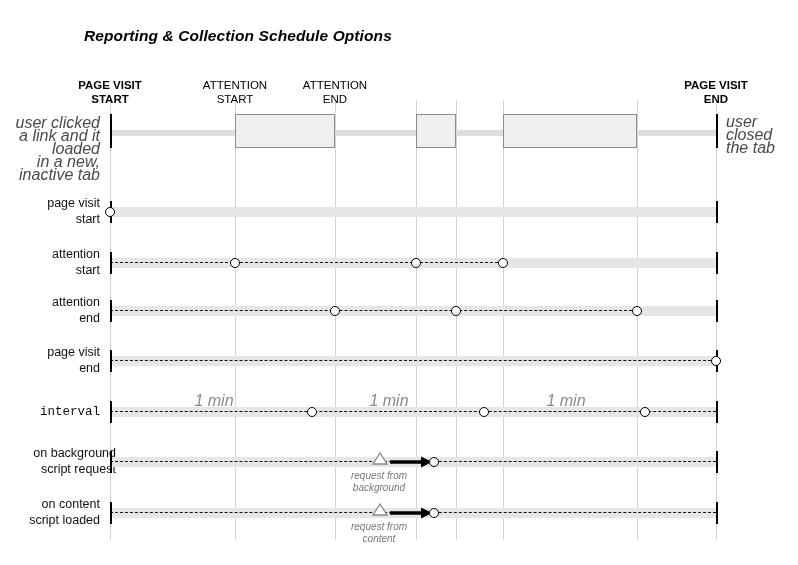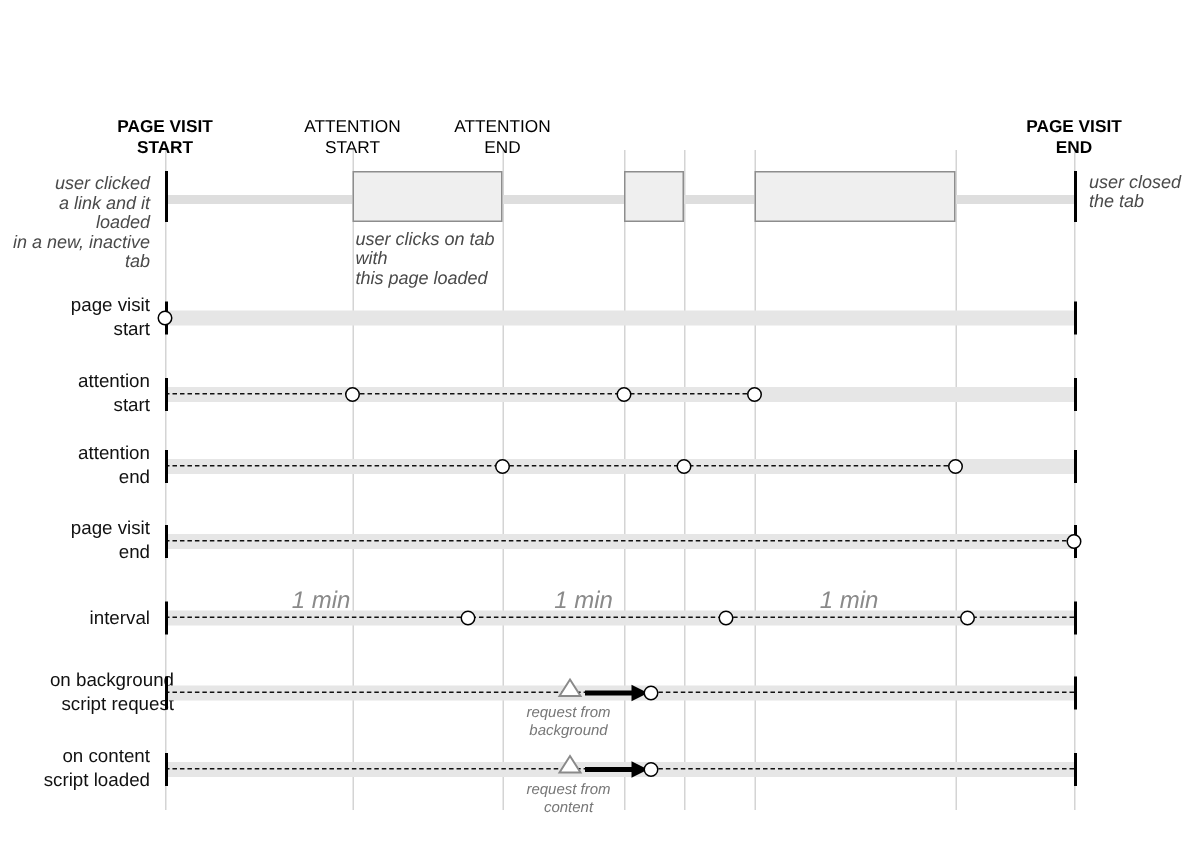--- a/index.html
+++ b/index.html
@@ -51,38 +51,39 @@
     width:10px;height:10px;border:1.7px solid #000;border-radius:50%;
     background:#fff;box-sizing:border-box;
   }
 
   
   .actbar{height:6px;background:#dedede;}
   .actblock{
     background:#efefef;border:1px solid #8d8d8d;box-sizing:border-box;
   }
   .note{
-    font-style:italic;font-size:12px;color:#4a4a4a;line-height:13px;
+    font-style:italic;font-size:16px;color:#4a4a4a;line-height:13px;
     white-space:pre-line;
   }
   .note.right{text-align:right;}
   .minlabel{
     font-style:italic;font-size:16px;color:#8a8a8a;text-align:center;white-space:nowrap;
   }
   .reqnote{
     font-style:italic;font-size:10px;color:#777;text-align:center;line-height:12px;
     white-space:pre-line;
   }
   svg{display:block;overflow:visible;}
 </style>
 </head>
 <body>
 
 <div class="stage">
 
+  <div class="abs" id="chart-title">Reporting &amp; Collection Schedule Options</div>
 
 
   <div class="abs" id="layer-grid" style="left:0;top:0;width:798px;height:565px;">
       <div class="abs gridline" style="left: 110px; top: 100px; height: 440px;"></div>
       <div class="abs gridline" style="left: 235px; top: 100px; height: 440px;"></div>
       <div class="abs gridline" style="left: 335px; top: 100px; height: 440px;"></div>
       <div class="abs gridline" style="left: 416px; top: 100px; height: 440px;"></div>
       <div class="abs gridline" style="left: 456px; top: 100px; height: 440px;"></div>
       <div class="abs gridline" style="left: 503px; top: 100px; height: 440px;"></div>
       <div class="abs gridline" style="left: 637px; top: 100px; height: 440px;"></div>
@@ -103,22 +104,20 @@
       <div class="abs actblock" style="left: 235px; top: 114px; width: 100px; height: 34px;"></div>
       <div class="abs actblock" style="left: 416px; top: 114px; width: 40px; height: 34px;"></div>
       <div class="abs actblock" style="left: 503px; top: 114px; width: 134px; height: 34px;"></div>
       <div class="abs tickline" style="left: 110px; top: 114px; height: 34px;"></div>
       <div class="abs tickline" style="left: 716px; top: 114px; height: 34px;"></div>
       <div class="abs note right" style="left: 0px; top: 116px; width: 100px;">user clicked
 a link and it loaded
 in a new, inactive tab</div>
       <div class="abs note" style="left: 726px; top: 115px; width: 72px;">user closed
 the tab</div>
-      <div class="abs note" style="left: 237px; top: 153px; width: 100px;">user clicks on tab with
-this page loaded</div>
     </div>
   <div class="abs" id="layer-rows" style="left:0;top:0;width:798px;height:565px;">
       <div class="abs rowlabel" style="left: 0px; top: 195px; width: 100px;">page visit
 start</div>
       <div class="abs strip" style="left: 110px; top: 207px; width: 606px;"></div>
       <div class="abs tickline" style="left: 110px; top: 201px; height: 22px;"></div>
       <div class="abs tickline" style="left: 716px; top: 201px; height: 22px;"></div>
       <div class="abs evtcircle" style="left: 105px; top: 207px;"></div>
       <div class="abs rowlabel" style="left: 0px; top: 246px; width: 100px;">attention
 start</div>
@@ -138,21 +137,21 @@
       <div class="abs evtcircle" style="left: 330px; top: 306px;"></div>
       <div class="abs evtcircle" style="left: 451px; top: 306px;"></div>
       <div class="abs evtcircle" style="left: 632px; top: 306px;"></div>
       <div class="abs rowlabel" style="left: 0px; top: 344px; width: 100px;">page visit
 end</div>
       <div class="abs strip" style="left: 110px; top: 356px; width: 606px;"></div>
       <div class="abs dash" style="left: 110px; top: 360px; width: 606px;"></div>
       <div class="abs tickline" style="left: 110px; top: 350px; height: 22px;"></div>
       <div class="abs tickline" style="left: 716px; top: 350px; height: 22px;"></div>
       <div class="abs evtcircle" style="left: 711px; top: 356px;"></div>
-      <div class="abs rowlabel" style="left: 0px; top: 404px; width: 100px;">interval</div>
+      <div class="abs rowlabel" style="left: 0px; top: 404px; width: 100px; font-family: Liberation Mono, monospace;">interval</div>
       <div class="abs strip" style="left: 110px; top: 407px; width: 606px;"></div>
       <div class="abs dash" style="left: 110px; top: 411px; width: 606px;"></div>
       <div class="abs tickline" style="left: 110px; top: 401px; height: 22px;"></div>
       <div class="abs tickline" style="left: 716px; top: 401px; height: 22px;"></div>
       <div class="abs minlabel" style="left: 184px; top: 392px; width: 60px;">1 min</div>
       <div class="abs minlabel" style="left: 359px; top: 392px; width: 60px;">1 min</div>
       <div class="abs minlabel" style="left: 536px; top: 392px; width: 60px;">1 min</div>
       <div class="abs evtcircle" style="left: 307px; top: 407px;"></div>
       <div class="abs evtcircle" style="left: 479px; top: 407px;"></div>
       <div class="abs evtcircle" style="left: 640px; top: 407px;"></div>

